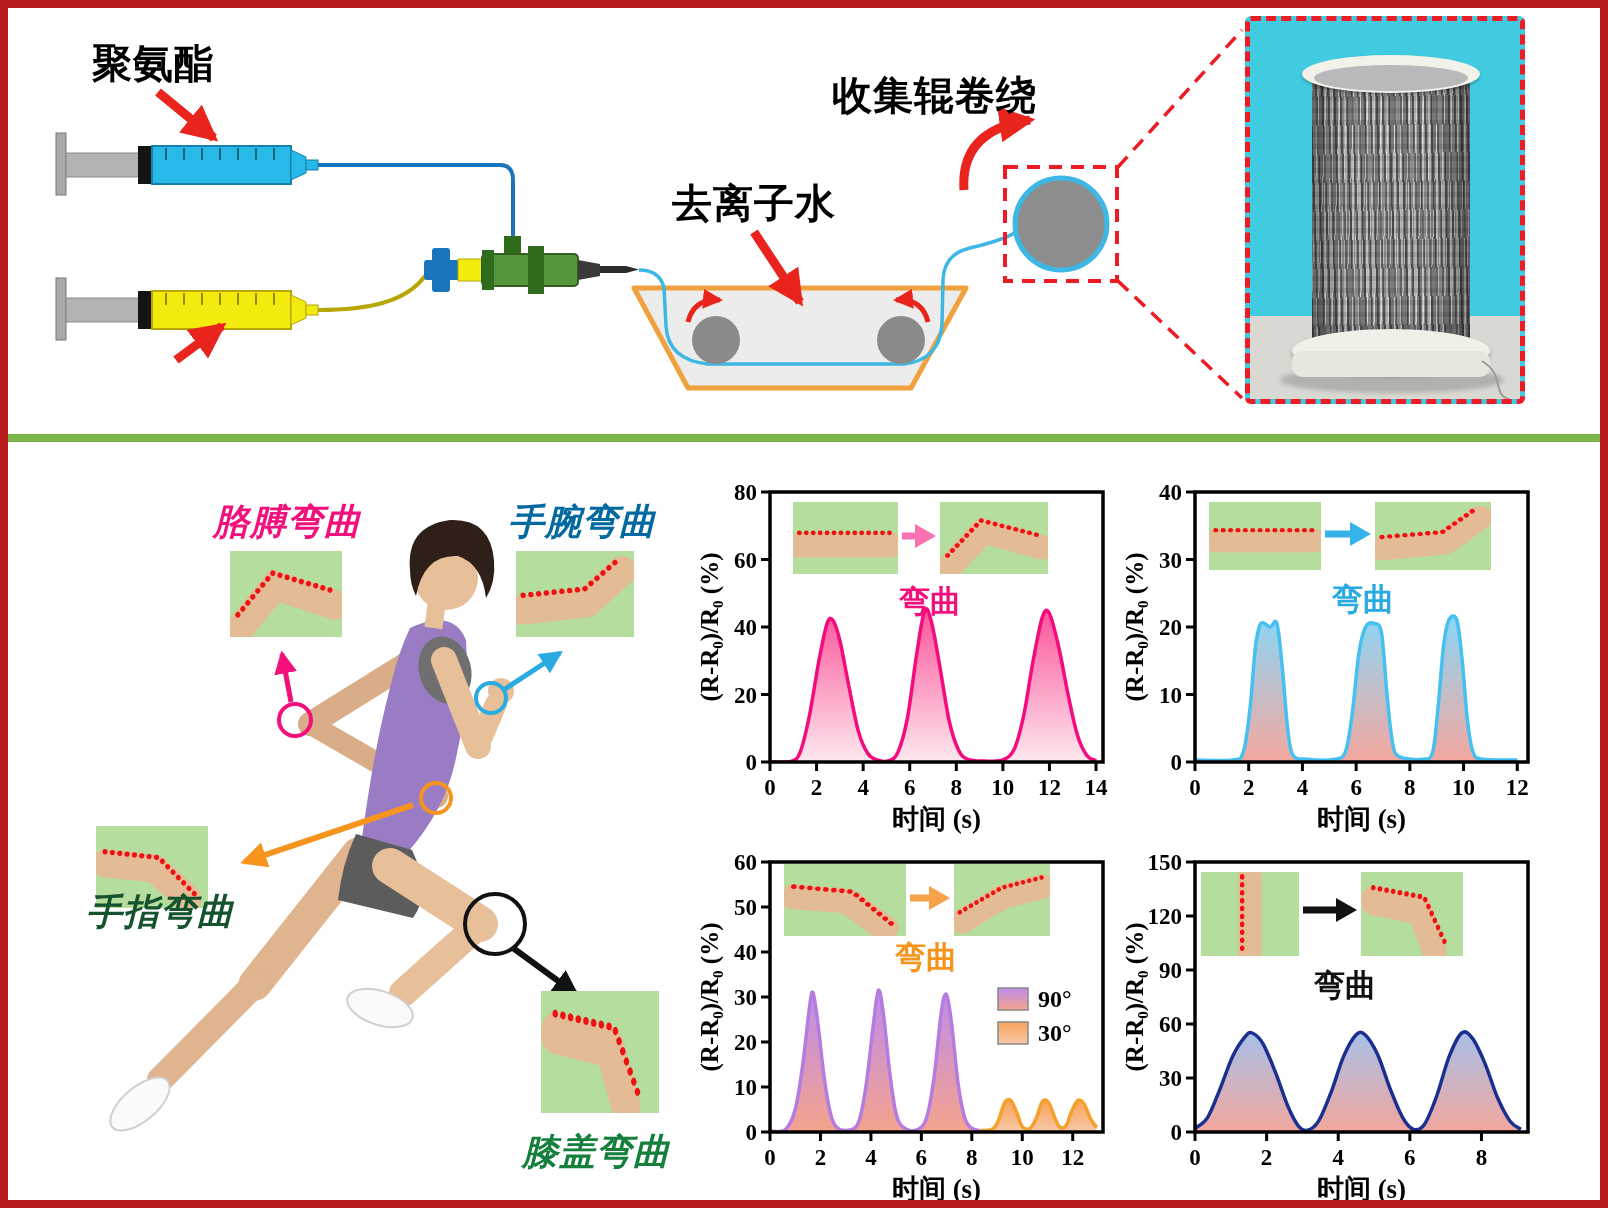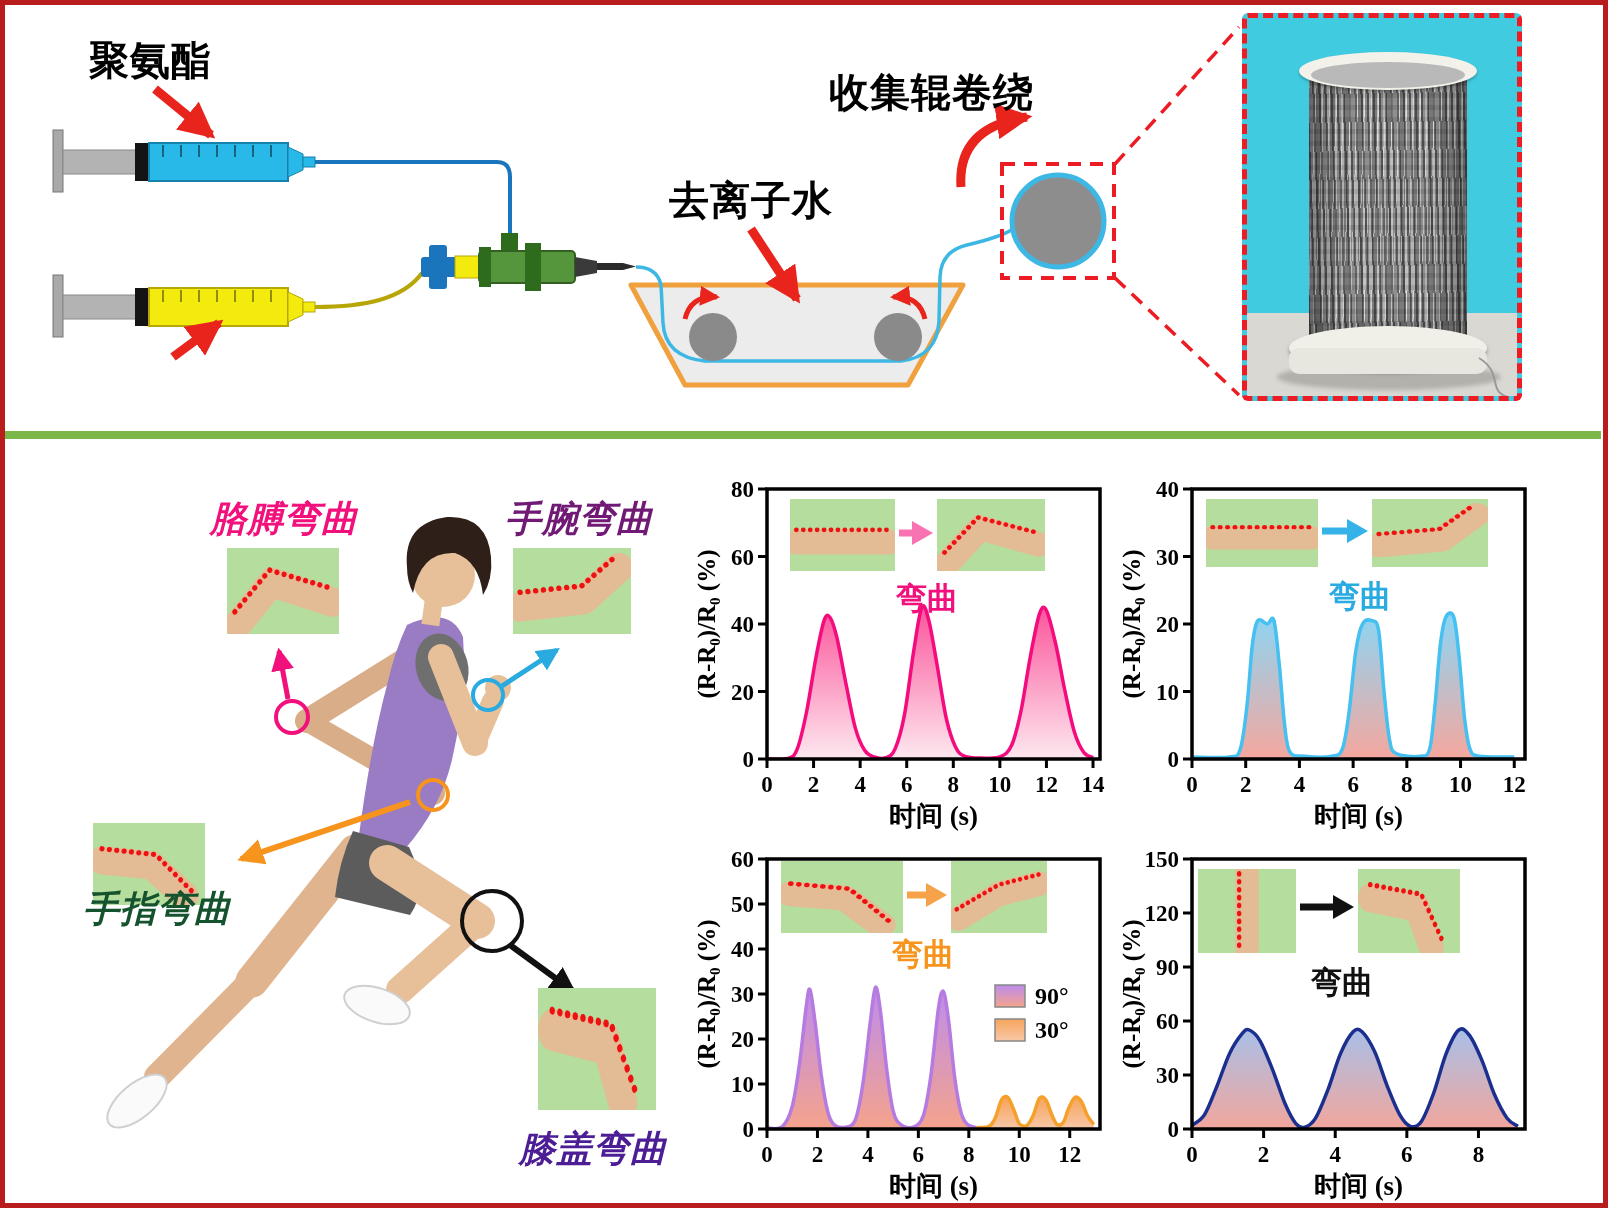--- a/index.html
+++ b/index.html
@@ -1,16 +1,16 @@
 <!DOCTYPE html>
 <html><head>
 <meta charset="utf-8">
 <style>
   html,body{margin:0;padding:0;background:#fff;}
-  .stage{position:relative;width:1608px;height:1208px;background:#fff;border:5px solid #b91c1c;
+  .stage{position:relative;width:1608px;height:1208px;background:#fff;border:8px solid #b91c1c;
          box-sizing:border-box;overflow:hidden;font-family:"Liberation Sans","DejaVu Sans",sans-serif;}
   .divider{position:absolute;left:0;top:426px;width:1596px;height:8px;background:#7ab648;}
   .abs{position:absolute;}
   .cn-label{position:absolute;font-weight:900;color:#000;letter-spacing:1px;white-space:nowrap;}
   .lbl40{font-size:40px;}
   .lbl36{font-size:36px;font-style:italic;}
   
   .photo-box{position:absolute;left:1237px;top:8px;width:280px;height:388px;border:5px dashed #ed1c24;
              border-radius:6px;box-sizing:border-box;overflow:hidden;background:#40cbe0;}
   .photo-table{position:absolute;left:0;bottom:0;width:100%;height:22%;background:#d9d8d2;}
@@ -218,23 +218,23 @@
     </div>
   <div class="pose-inset" style="left:533px;top:983px;width:118px;height:122px">
       <svg viewBox="0 0 100 70" preserveAspectRatio="none" style="width: 100%; height: 100%; display: block;">
         <rect x="0" y="0" width="100" height="70" fill="#b5dd9d"></rect>
         <polyline points="12,24 58,32 72,66" fill="none" stroke="#e3bb95" stroke-width="24" stroke-linecap="round" stroke-linejoin="round"></polyline>
         <polyline points="12,13 62,21 84,62" fill="none" stroke="#ee1111" stroke-width="4.5" stroke-linecap="round" stroke-linejoin="round" stroke-dasharray="0.1 6.5"></polyline>
       </svg>
     </div>
 
   <div class="cn-label lbl36" style="left:205px;top:490px;color:#f2117c">胳膊弯曲</div>
-  <div class="cn-label lbl36" style="left:500px;top:490px;color:#701a75">手腕弯曲</div>
+  <div class="cn-label lbl36" style="left:500px;top:490px;color:#0369a1">手腕弯曲</div>
   <div class="cn-label lbl36" style="left:78px;top:880px;color:#14532d">手指弯曲</div>
-  <div class="cn-label lbl36" style="left:514px;top:1120px;color:#4c1d95">膝盖弯曲</div>
+  <div class="cn-label lbl36" style="left:514px;top:1120px;color:#15803d">膝盖弯曲</div>
 
   <div class="chart" style="left:690px;top:468px"><svg width="420" height="366" viewBox="0 0 420 366">
         <defs>
           <clipPath id="clip0">
             <rect x="72" y="16" width="333" height="270"></rect>
           </clipPath>
           <linearGradient id="grad0_0" gradientUnits="userSpaceOnUse" x1="0" y1="134.125" x2="0" y2="286">
             <stop offset="0%" stop-color="#fb559b"></stop>
             <stop offset="100%" stop-color="#fde8ef"></stop>
           </linearGradient>

